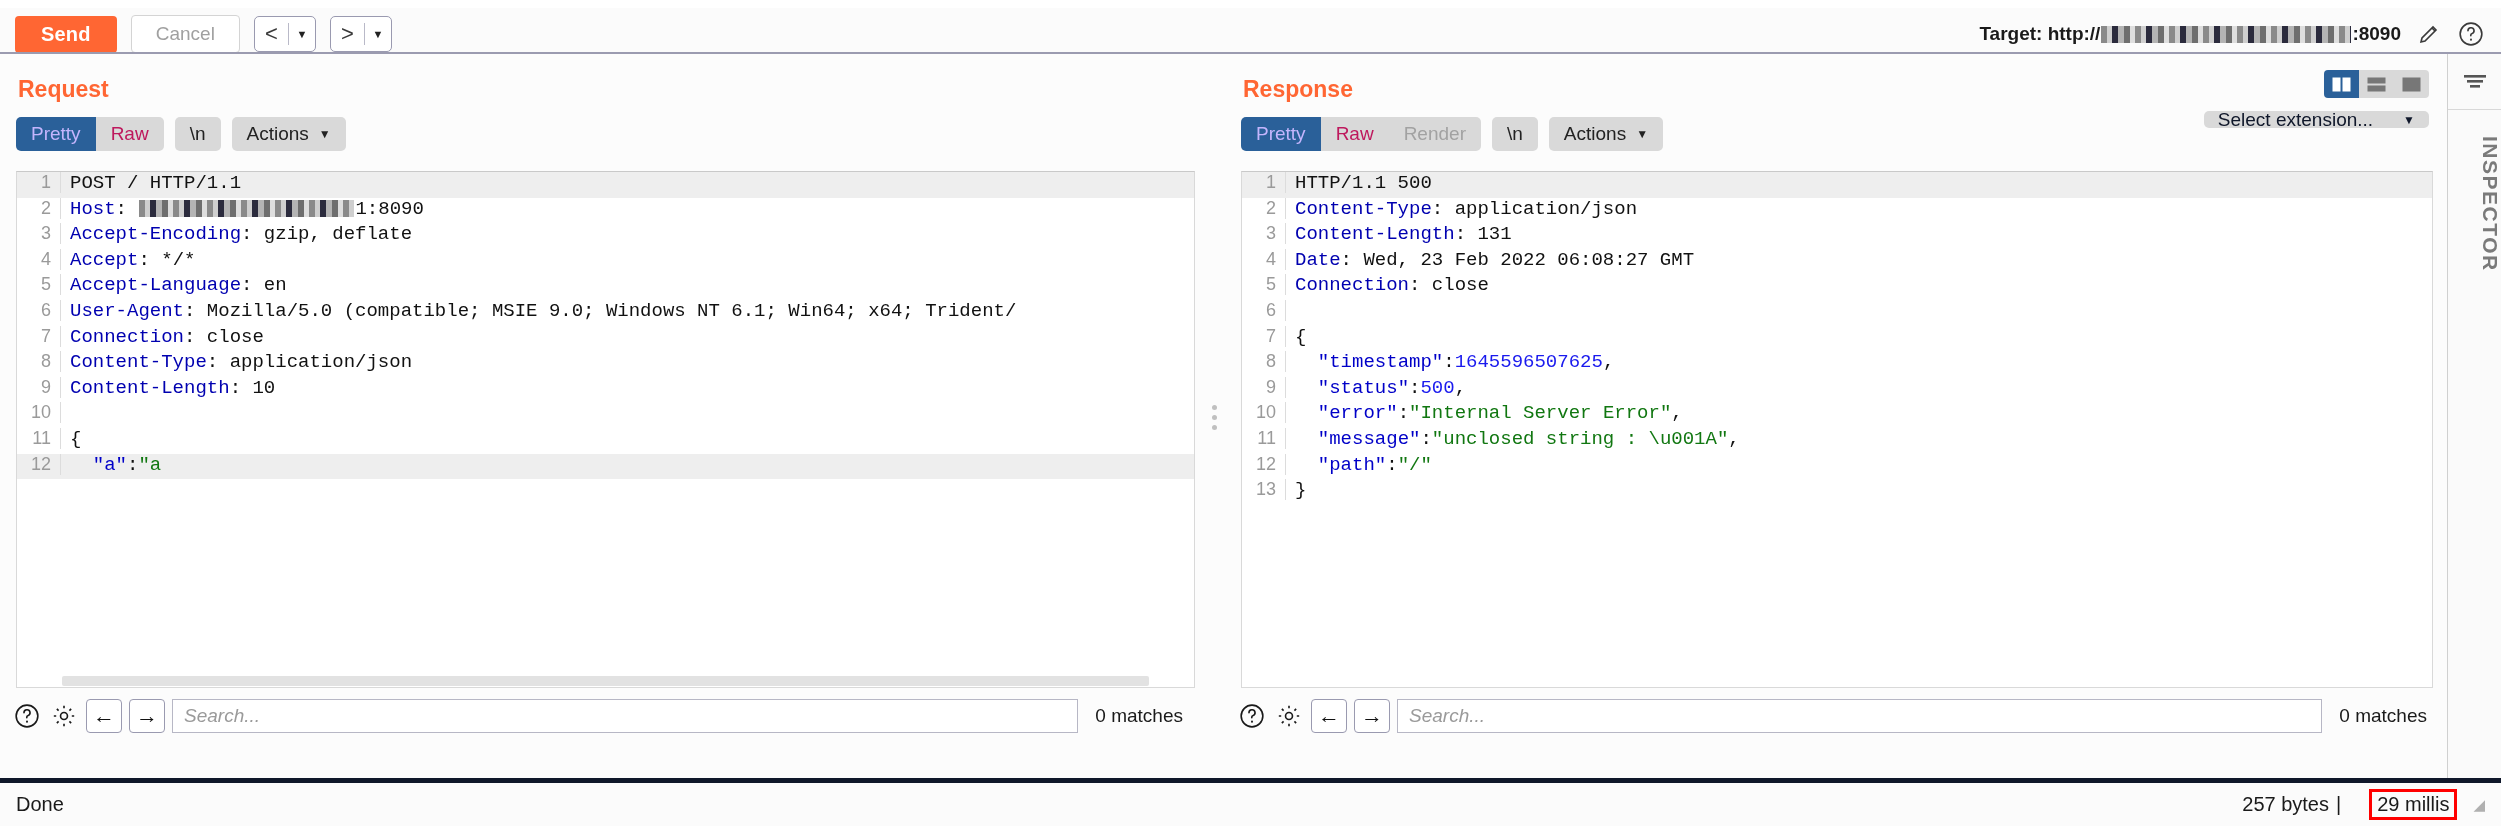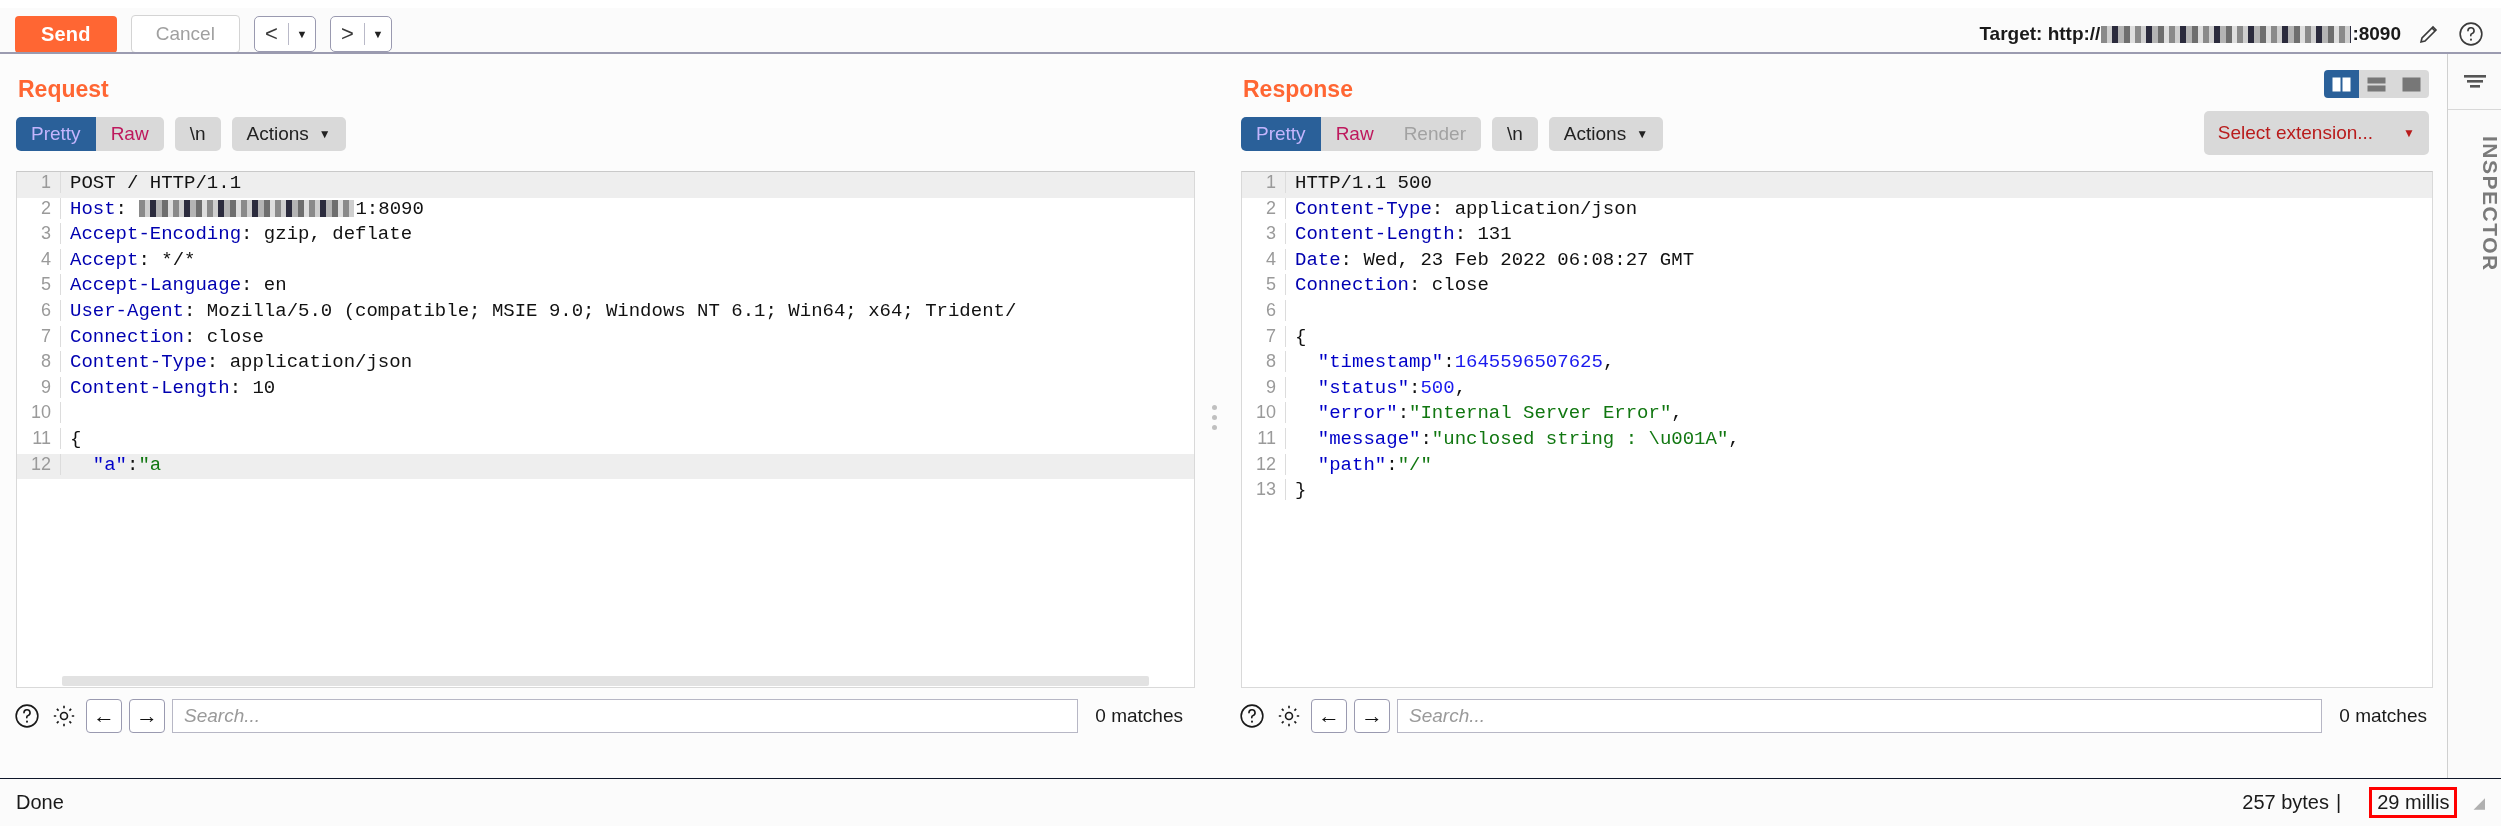--- a/index.html
+++ b/index.html
@@ -99,23 +99,23 @@
   #layout-toggle {
     position:absolute; right:18px; top:16px; display:flex; border-radius:4px; overflow:hidden;
   }
   .lay-btn {
     width:35px; height:28px; background:#d9d9d9;
     display:flex; align-items:center; justify-content:center;
   }
   .lay-btn.active { background:#2a6099; }
   #ext-select {
     position:absolute; right:18px; top:57px;
-    background:#d9d9d9; border-radius:5px; height:44px;
+    background:#d9d9d9; border-radius:5px; height:17px;
     display:flex; align-items:center; padding:0 14px; gap:30px;
-    font-size:19px; color:#b91c1c; font-family:"Liberation Sans", sans-serif;
+    font-size:19px; color:#0f172a; font-family:"Liberation Sans", sans-serif;
   }
 
   
   .editor {
     position:absolute; left:16px; right:14px; top:117px; bottom:92px;
     background:#ffffff; border:1px solid #d9d9d9; border-top:1px solid #c9c9c9;
     overflow:hidden;
   }
   #left-pane .editor  { right:8px; }
   .code-wrap { position:absolute; inset:0; }
@@ -175,21 +175,21 @@
   }
   .insp-label {
     margin-top:26px; writing-mode:vertical-rl; text-orientation:mixed;
     font-size:21px; font-weight:bold; color:#7a7a7a; letter-spacing:1.5px;
     text-align:center; width:54px; font-family:"Liberation Sans", sans-serif;
   }
 
   
   #statusbar {
     position:absolute; left:0; top:778px; width:2501px; height:48px;
-    background:#fbfbfb; border-top:1px solid #0f172a;
+    background:#fbfbfb; border-top:5px solid #0f172a;
     display:flex; align-items:center; padding:0 16px;
   }
   #status-left { font-size:20px; color:#1a1a1a; }
   #status-right { margin-left:auto; display:flex; align-items:center; font-size:20px; color:#1a1a1a; }
   #resp-time-box {
     border:3px solid #ff0000; padding:1px 5px; margin-left:21px; line-height:1.15;
   }
   .grip { margin-left:16px; color:#b0b0b0; font-size:15px; }
 </style>
 </head>

